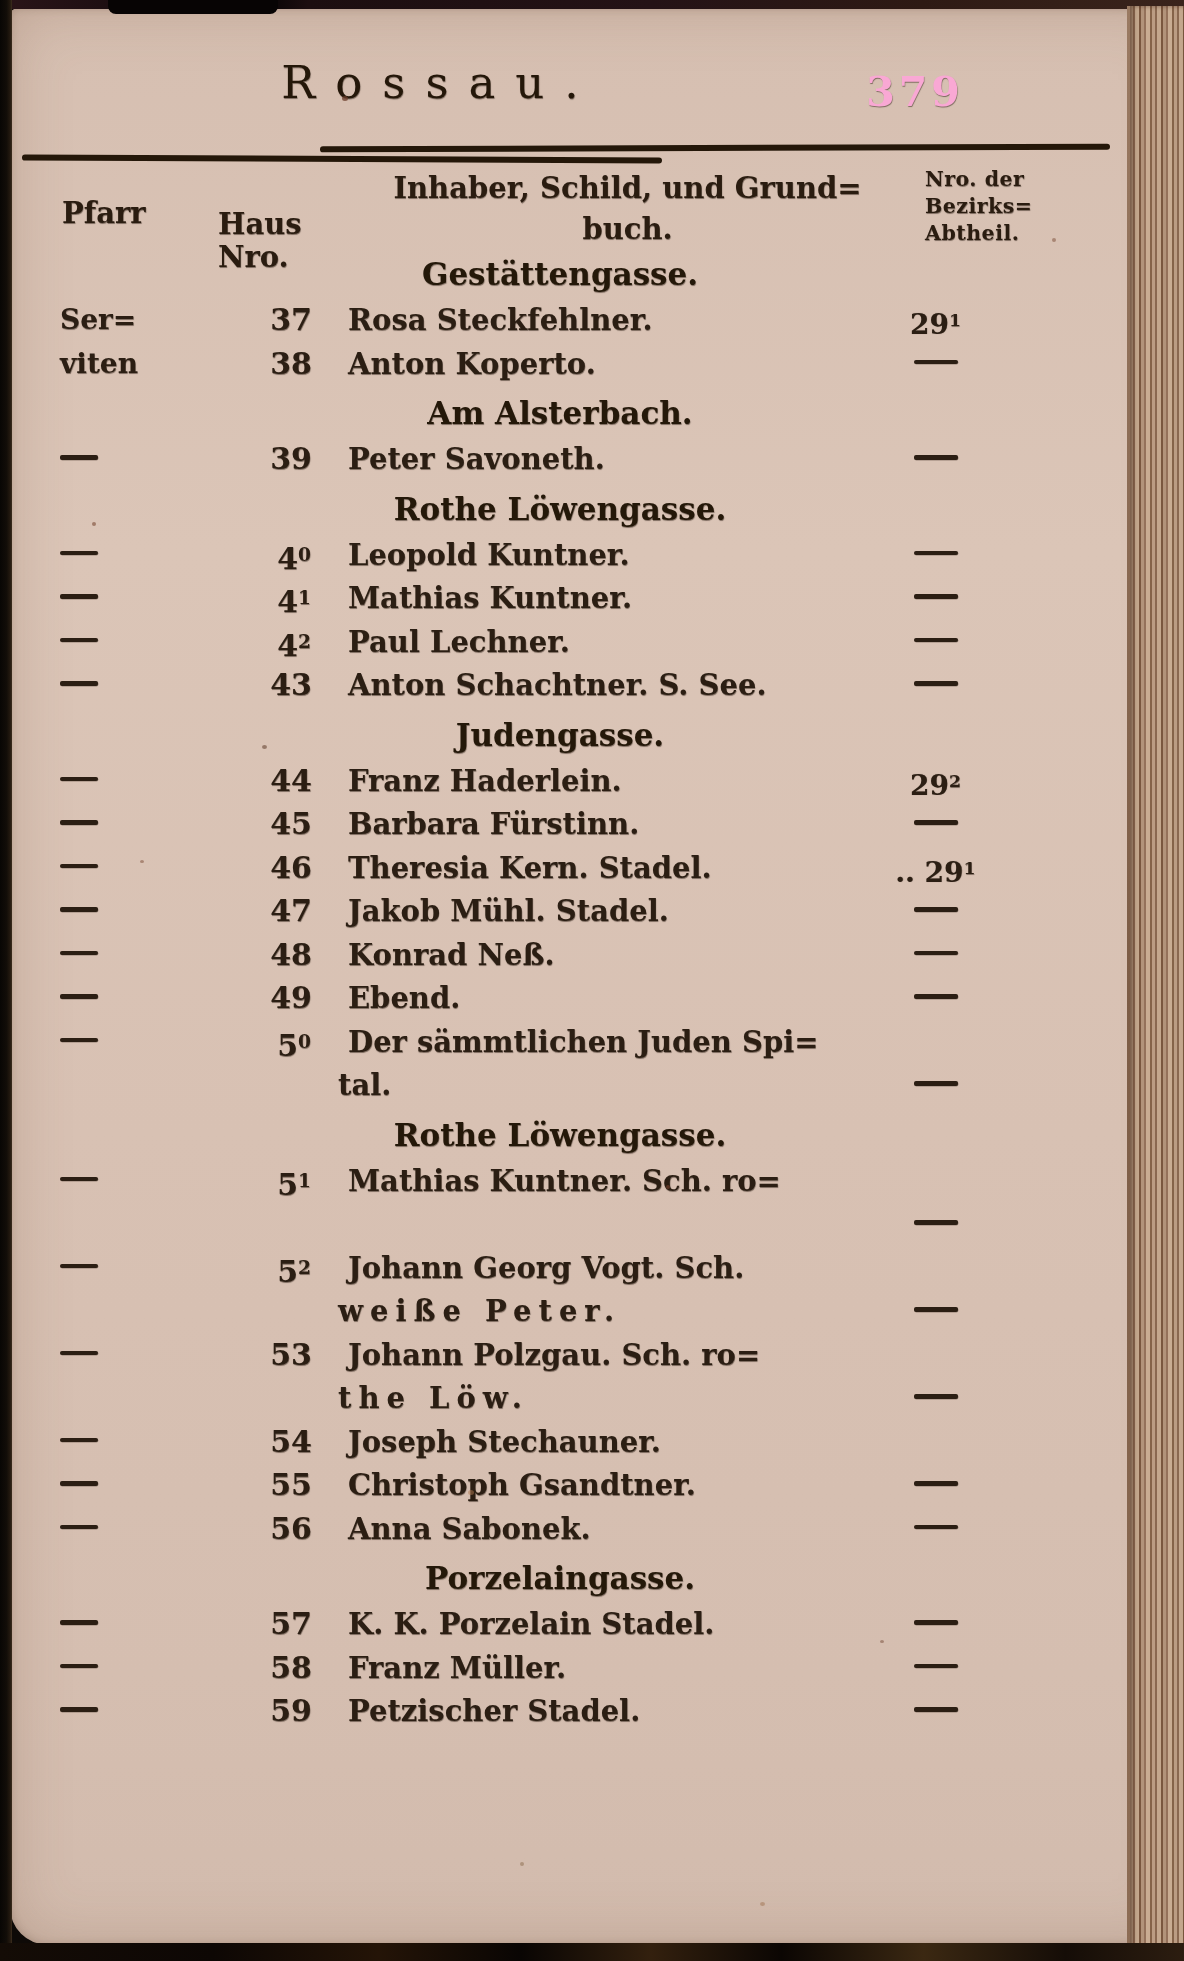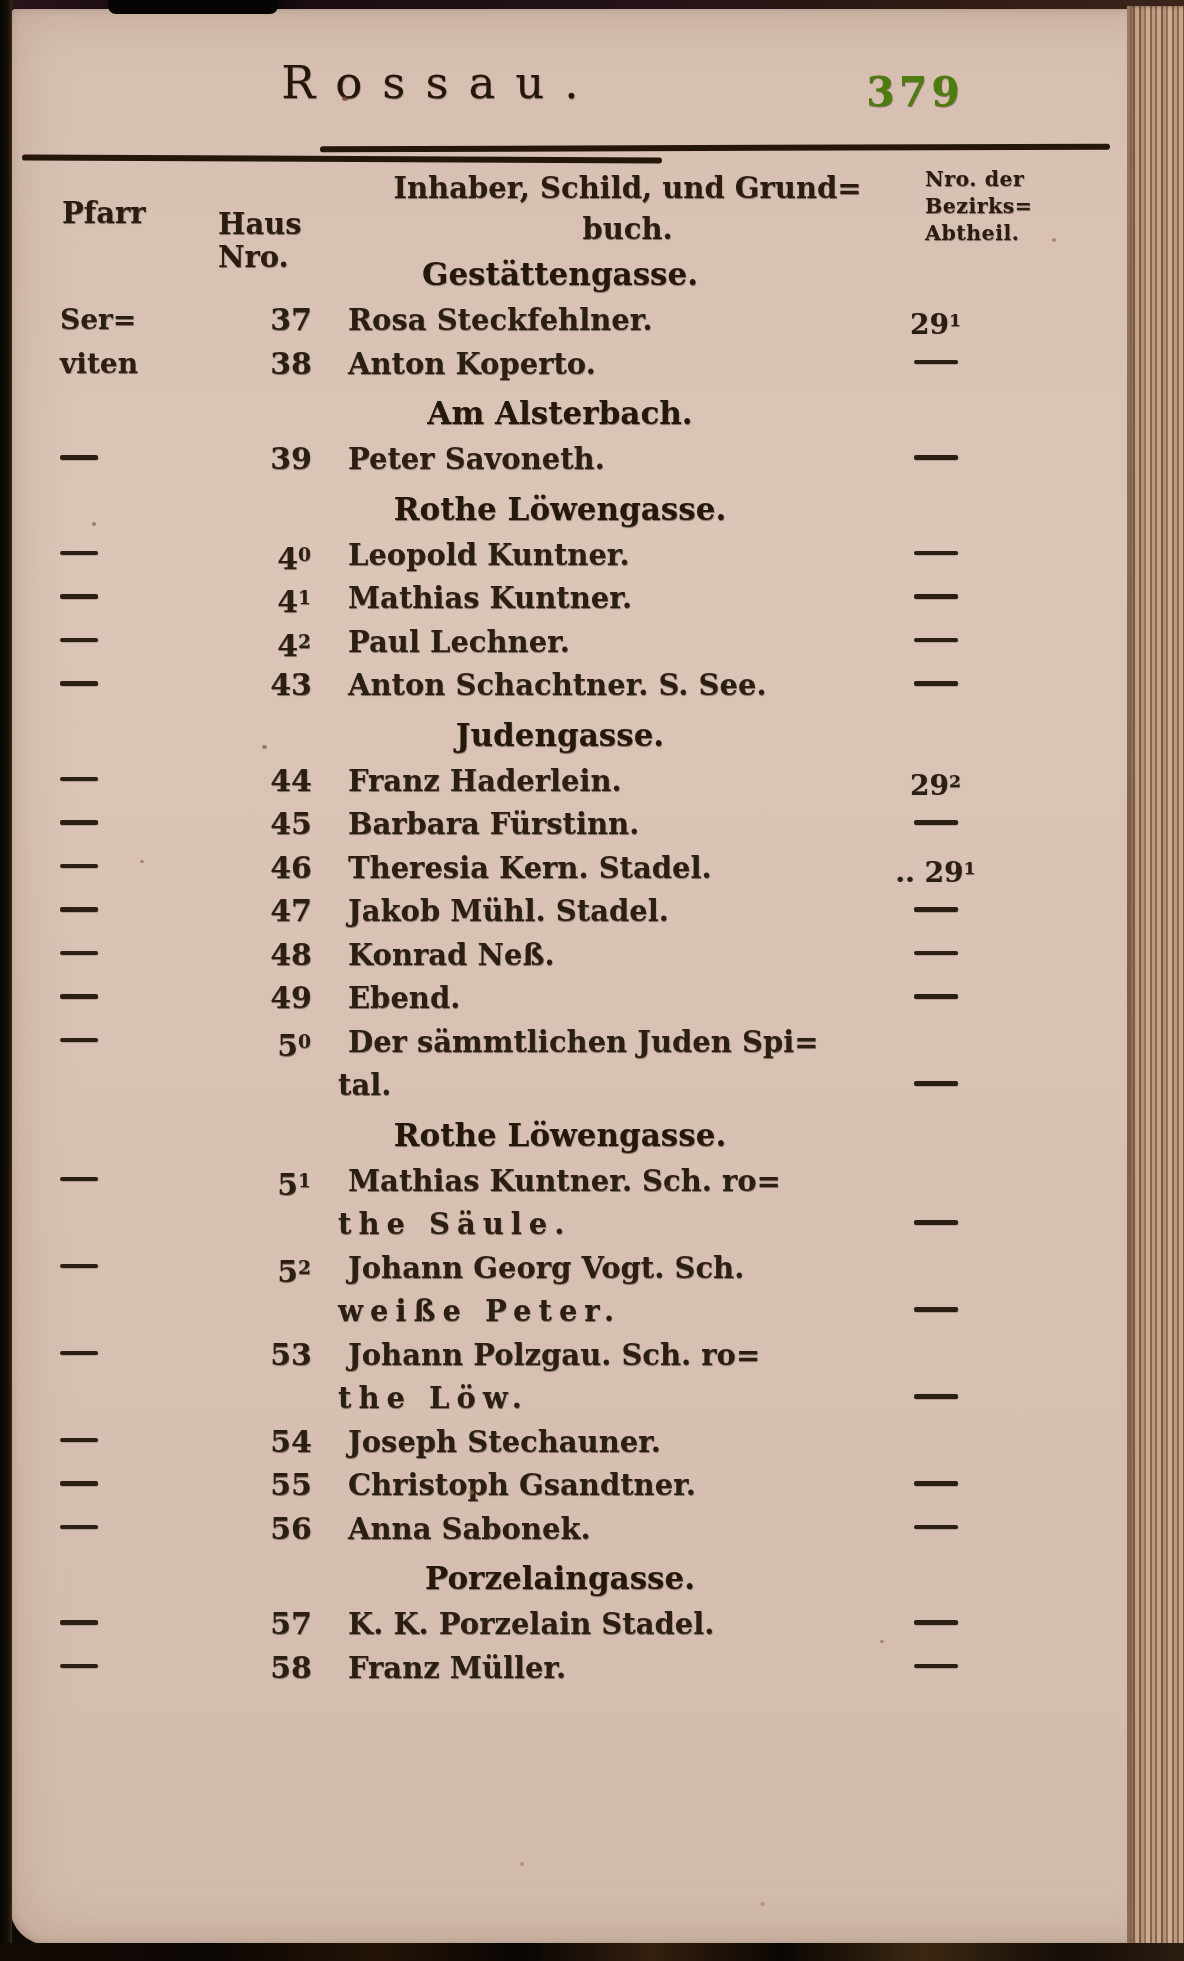--- a/index.html
+++ b/index.html
@@ -22,21 +22,21 @@
              box-shadow:inset 3px 0 4px rgba(60,35,20,.55);}
   .fore-edge:before{content:"";position:absolute;left:-3px;top:0;width:3px;height:100%;
              background:linear-gradient(180deg,#9a7a62,#7c5c45 50%,#8d6d55);}
   .speck{position:absolute;border-radius:50%;}
 
   
   .running-head{position:absolute;left:210px;top:56px;width:460px;text-align:center;
       font-size:45px;font-weight:normal;color:#241709;letter-spacing:20px;
       text-shadow:0.5px 0.8px 0.8px rgba(40,25,15,.5);}
   .page-number{position:absolute;left:855px;top:68px;width:120px;text-align:center;
-      font-size:41px;font-weight:bold;color:#4d7c0f;letter-spacing:4px;
+      font-size:41px;font-weight:bold;color:#f9a8d4;letter-spacing:4px;
       text-shadow:0.5px 0.8px 0.8px rgba(40,25,15,.5);}
   
   .rule{position:absolute;height:6px;background:#241709;border-radius:3px;}
   .rule-a{left:22px;top:156px;width:640px;transform:rotate(0.25deg);}
   .rule-b{left:320px;top:145px;width:790px;transform:rotate(-0.2deg);}
 
   
   .thead{position:absolute;left:0;top:160px;width:100%;color:#2a1c10;}
   .th{position:absolute;font-weight:bold;text-shadow:0.4px 0.6px 0.7px rgba(40,25,15,.5);}
   .th-pfarr{left:62px;top:36px;width:130px;font-size:29px;}
@@ -196,21 +196,20 @@
       </div>
       <div class="row-section">
         <span class="section-text">Rothe Löwengasse.</span>
       </div>
       <div class="row-line">
         <div class="cell c-pfarr"><span class="dash dash-p"></span></div>
         <div class="cell c-nr">5<span class="sup">1</span></div>
         <div class="cell c-name">Mathias Kuntner. Sch. ro=</div>
       </div>
       <div class="row-line">
-        <div class="cell c-name second spaced">the Säule.</div>
         <div class="cell c-bez"><span class="dash dash-b"></span></div>
       </div>
       <div class="row-line">
         <div class="cell c-pfarr"><span class="dash dash-p"></span></div>
         <div class="cell c-nr">5<span class="sup">2</span></div>
         <div class="cell c-name">Johann Georg Vogt. Sch.</div>
       </div>
       <div class="row-line">
         <div class="cell c-name second spaced">weiße Peter.</div>
         <div class="cell c-bez"><span class="dash dash-b"></span></div>
@@ -248,20 +247,26 @@
       <div class="row-line">
         <div class="cell c-pfarr"><span class="dash dash-p"></span></div>
         <div class="cell c-nr">57</div>
         <div class="cell c-name">K. K. Porzelain Stadel.</div>
         <div class="cell c-bez"><span class="dash dash-b"></span></div>
       </div>
       <div class="row-line">
         <div class="cell c-pfarr"><span class="dash dash-p"></span></div>
         <div class="cell c-nr">58</div>
         <div class="cell c-name">Franz Müller.</div>
+        <div class="cell c-bez"><span class="dash dash-b"></span></div>
+      </div>
+      <div class="row-line">
+        <div class="cell c-pfarr"><span class="dash dash-p"></span></div>
+        <div class="cell c-nr">59</div>
+        <div class="cell c-name">Petzischer Stadel.</div>
         <div class="cell c-bez"><span class="dash dash-b"></span></div>
       </div>
     </div>
 
   <div class="speck" style="left:342px;top:96px;width:6px;height:5px;background:#6b3e2b;opacity:.75;"></div>
   <div class="speck" style="left:92px;top:522px;width:4px;height:4px;background:#7a4a33;opacity:.6;"></div>
   <div class="speck" style="left:262px;top:745px;width:5px;height:4px;background:#5d3a28;opacity:.55;"></div>
   <div class="speck" style="left:666px;top:1185px;width:4px;height:4px;background:#8a4a33;opacity:.5;"></div>
   <div class="speck" style="left:140px;top:860px;width:4px;height:3px;background:#7a4a33;opacity:.5;"></div>
   <div class="speck" style="left:468px;top:1490px;width:6px;height:5px;background:#b07a52;opacity:.5;"></div>

